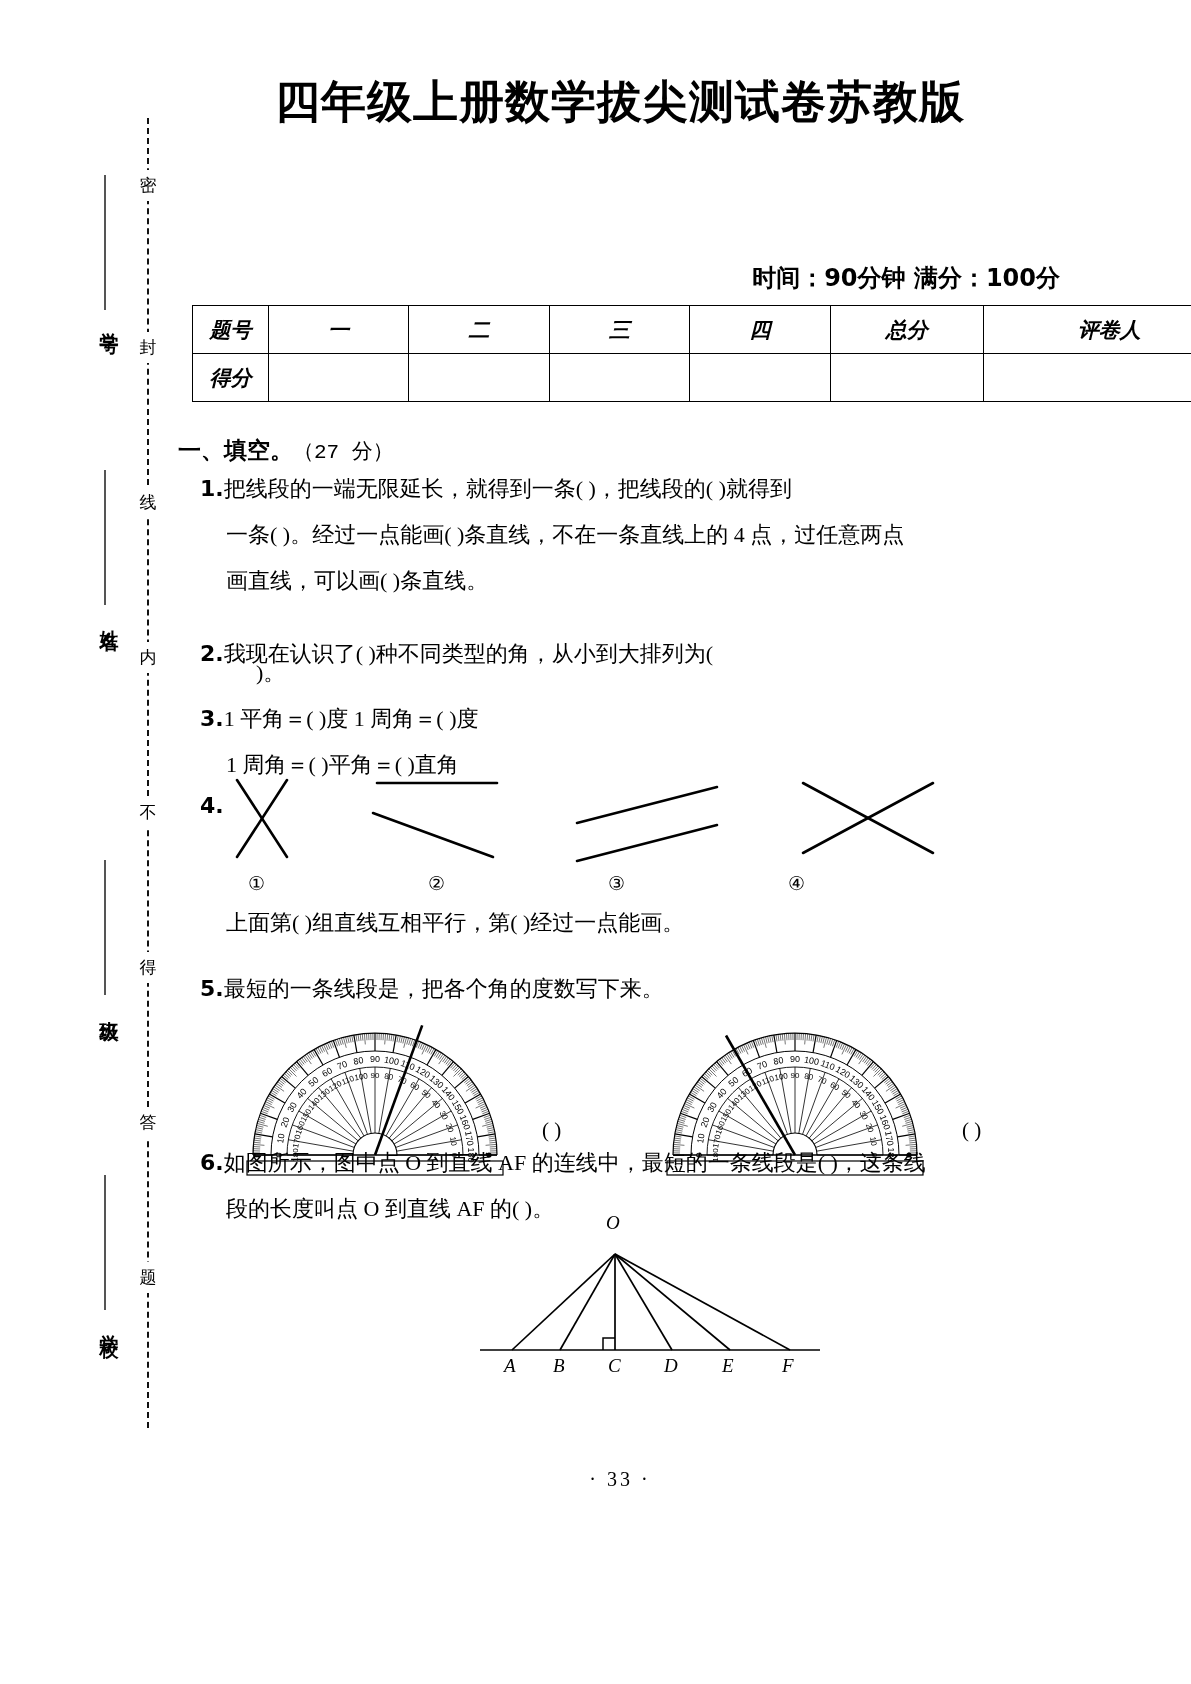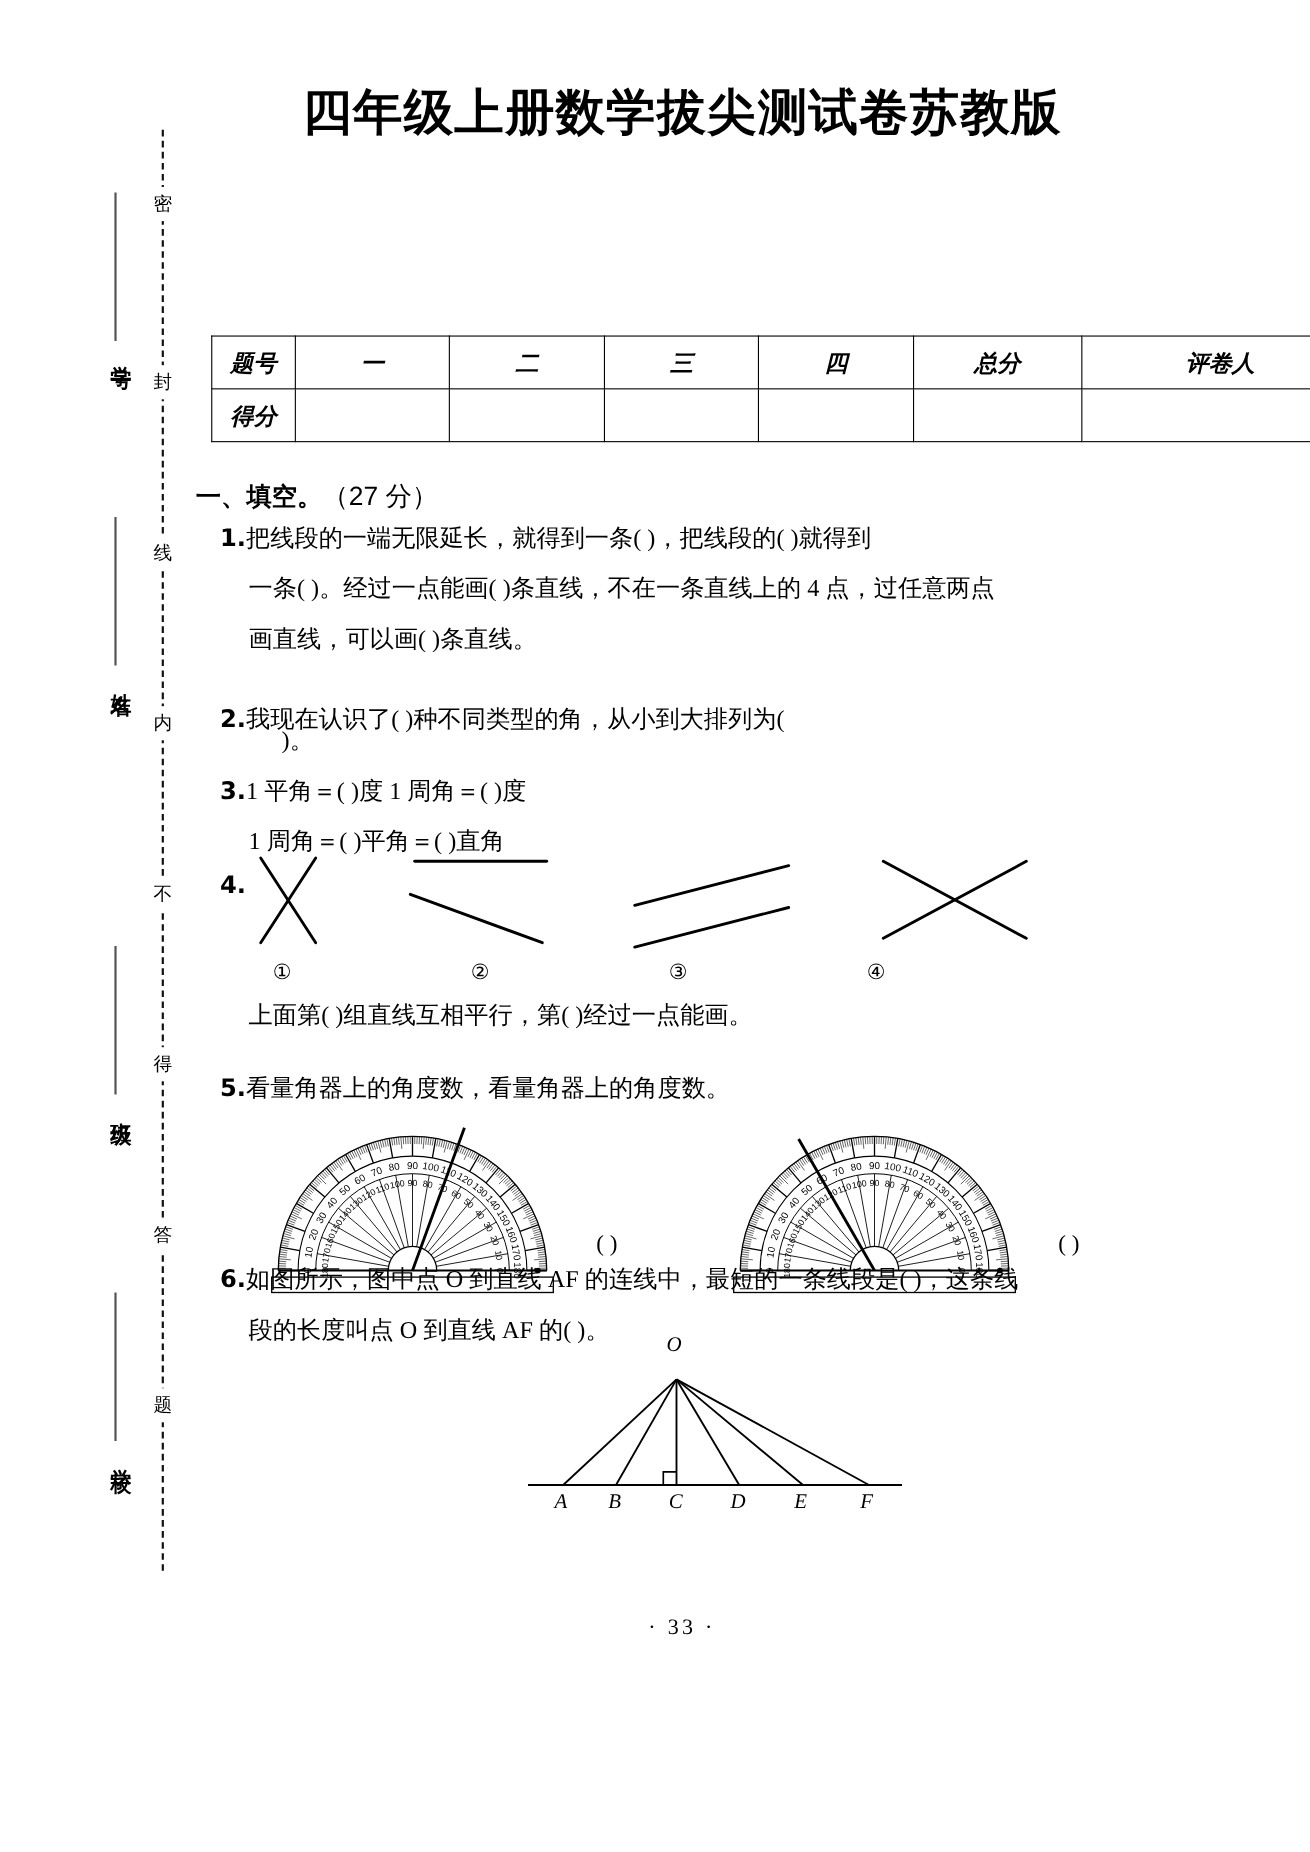--- a/index.html
+++ b/index.html
@@ -40,22 +40,22 @@
   #score-table td{border:1.6px solid #000;height:45px;text-align:center;
                   font-size:21px;font-weight:bold;
                   font-family:"DejaVu Sans","Liberation Sans",sans-serif;}
   .c-head{width:58px;}
   .c-n{width:110px;}
   .c-tot{width:120px;}
   .c-grader{width:200px;}
   
   .sec-head{position:absolute;font-size:23px;font-weight:bold;
             font-family:"DejaVu Sans","Liberation Sans",sans-serif;}
-  .sec-head .pts{font-weight:normal;font-family:Liberation Sans, sans-serif;
-                 font-size:24px;}
+  .sec-head .pts{font-weight:normal;font-family:Liberation Mono, monospace;
+                 font-size:21px;}
   .qline{position:absolute;font-size:22px;line-height:1;white-space:nowrap;}
   .qnum{font-weight:bold;font-family:"DejaVu Sans","Liberation Sans",sans-serif;}
   
   .fig-label{position:absolute;font-size:19px;}
   
   .prot{position:absolute;}
   
   .pt-label{position:absolute;font-size:19px;font-style:italic;
             font-family:"Liberation Serif","DejaVu Serif",serif;}
   #page-num{position:absolute;left:0;top:1420px;width:900px;text-align:center;
@@ -85,20 +85,21 @@
   <div class="info-rule" style="top:860px;height:135px"></div>
   <div class="vtext info-label" style="top:1005px;">班级</div>
 
   <div class="info-rule" style="top:1175px;height:135px"></div>
   <div class="vtext info-label" style="top:1320px;">学校</div>
 </div>
 
 <div id="sheet">
 
   <div id="title1">四年级上册数学拔尖测试卷苏教版</div>
+  <div id="exam-info">时间：90分钟  满分：100分</div>
 
   <table id="score-table">
     <tbody>
         <tr>
       <td class="c-head">题号</td>
       <td class="c-n">一</td>
       <td class="c-n">二</td>
       <td class="c-n">三</td>
       <td class="c-n">四</td>
       <td class="c-tot">总分</td>
@@ -156,21 +157,21 @@
   </svg>
 
   <div class="fig-label" style="left:78px;top:872px">①</div>
   <div class="fig-label" style="left:258px;top:872px">②</div>
   <div class="fig-label" style="left:438px;top:872px">③</div>
   <div class="fig-label" style="left:618px;top:872px">④</div>
 
   <div class="qline" style="left:56px;top:912px">上面第(            )组直线互相平行，第(            )经过一点能画。</div>
 
   <div class="qline" style="left:30px;top:978px">
-    <span class="qnum">5.</span><span>看量角器上的角度数，看量角器上的角度数。</span>
+    <span class="qnum">5.</span><span>最短的一条线段是，把各个角的度数写下来。</span>
   </div>
 
   <svg class="prot" style="left:45px;top:1015px" width="320" height="180" viewBox="0 0 320 180">
     <g id="p1">
         <path d="M 38 139.99999999999997 A 122 122 0 0 1 282 140" fill="none" stroke="#000" stroke-width="1.2"></path>
         <path d="M 56 140 A 104 104 0 0 1 264 140" fill="none" stroke="#000" stroke-width="1"></path>
         <path d="M 72 140 A 88 88 0 0 1 248 140" fill="none" stroke="#000" stroke-width="0.9"></path>
         <line x1="56" y1="140" x2="38" y2="139.99999999999997" stroke="#000" stroke-width="1.2"></line>
         <line x1="45.017515057015004" y1="137.99297325971241" x2="38.01858119092026" y2="137.8708064146514" stroke="#000" stroke-width="0.55"></line>
         <line x1="45.07005489280398" y1="135.98655787921243" x2="38.07431910367032" y2="135.7422614022949" stroke="#000" stroke-width="0.55"></line>

